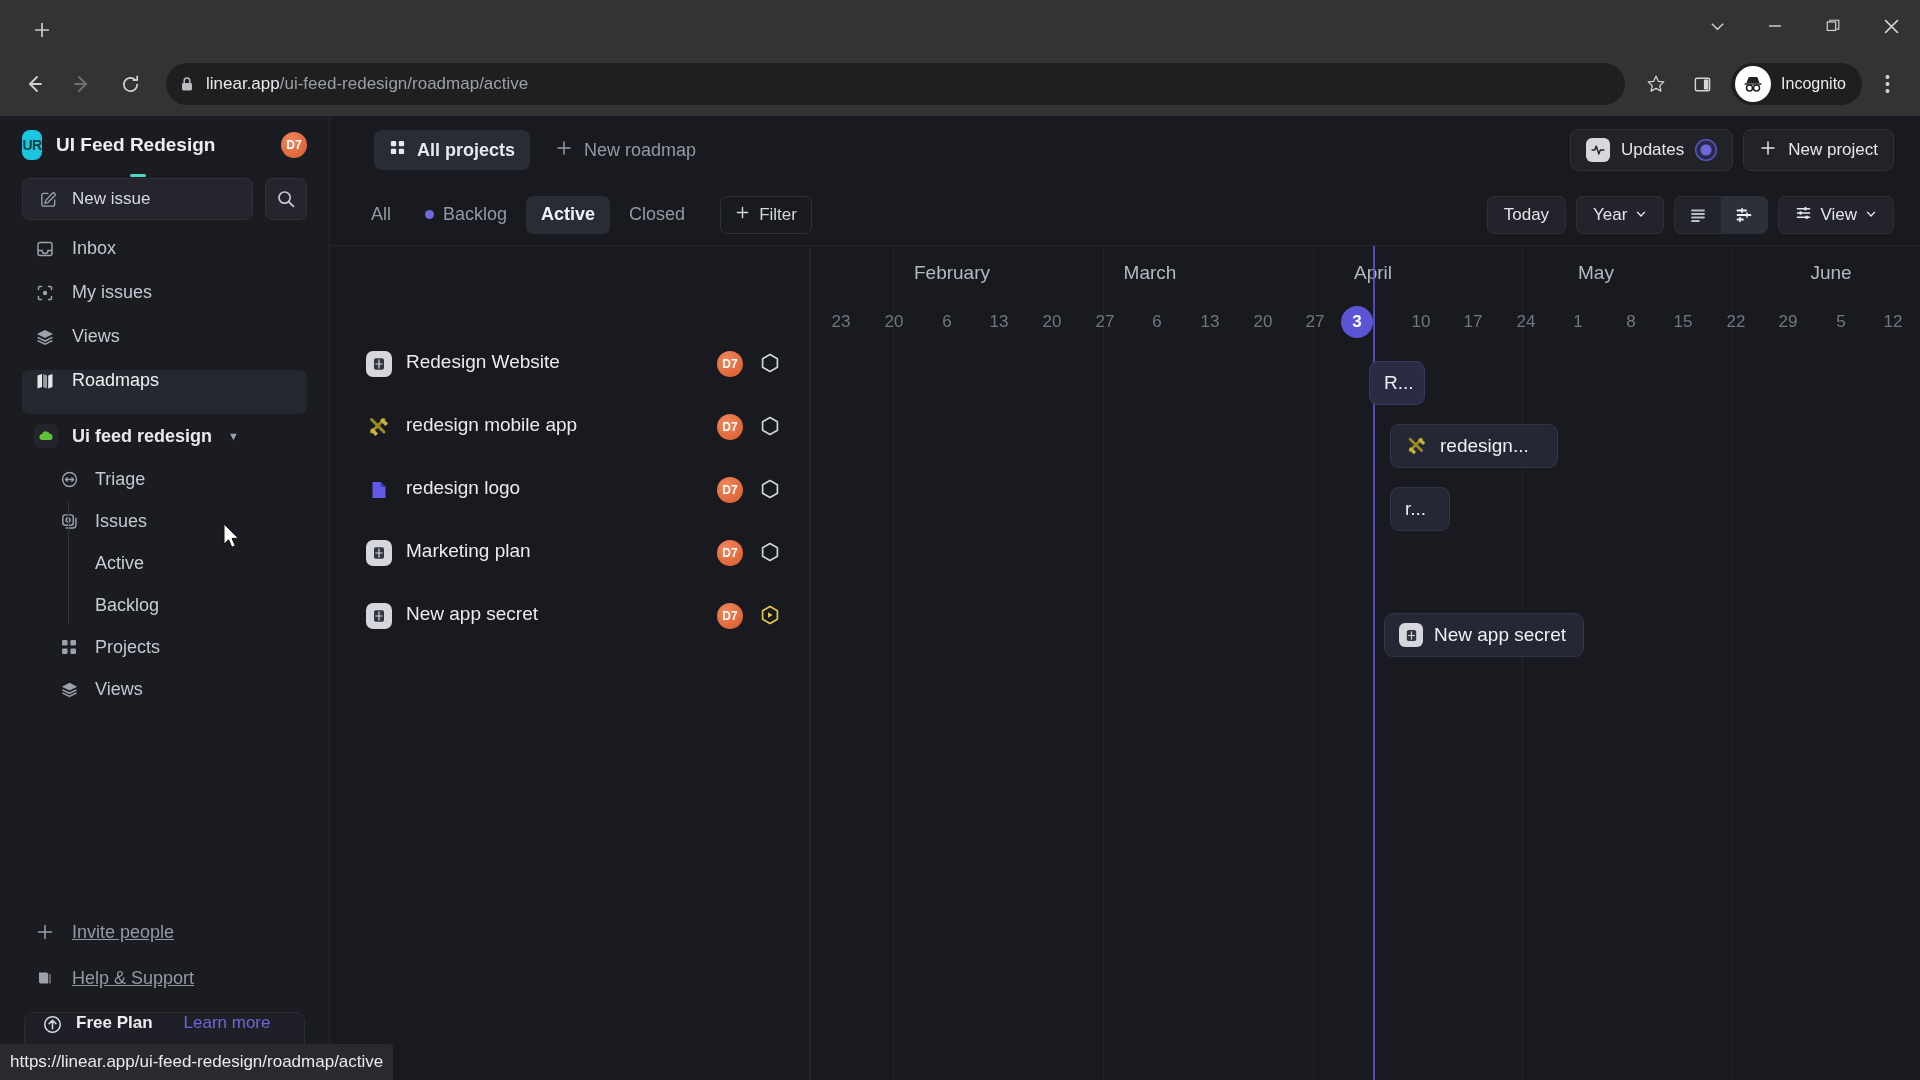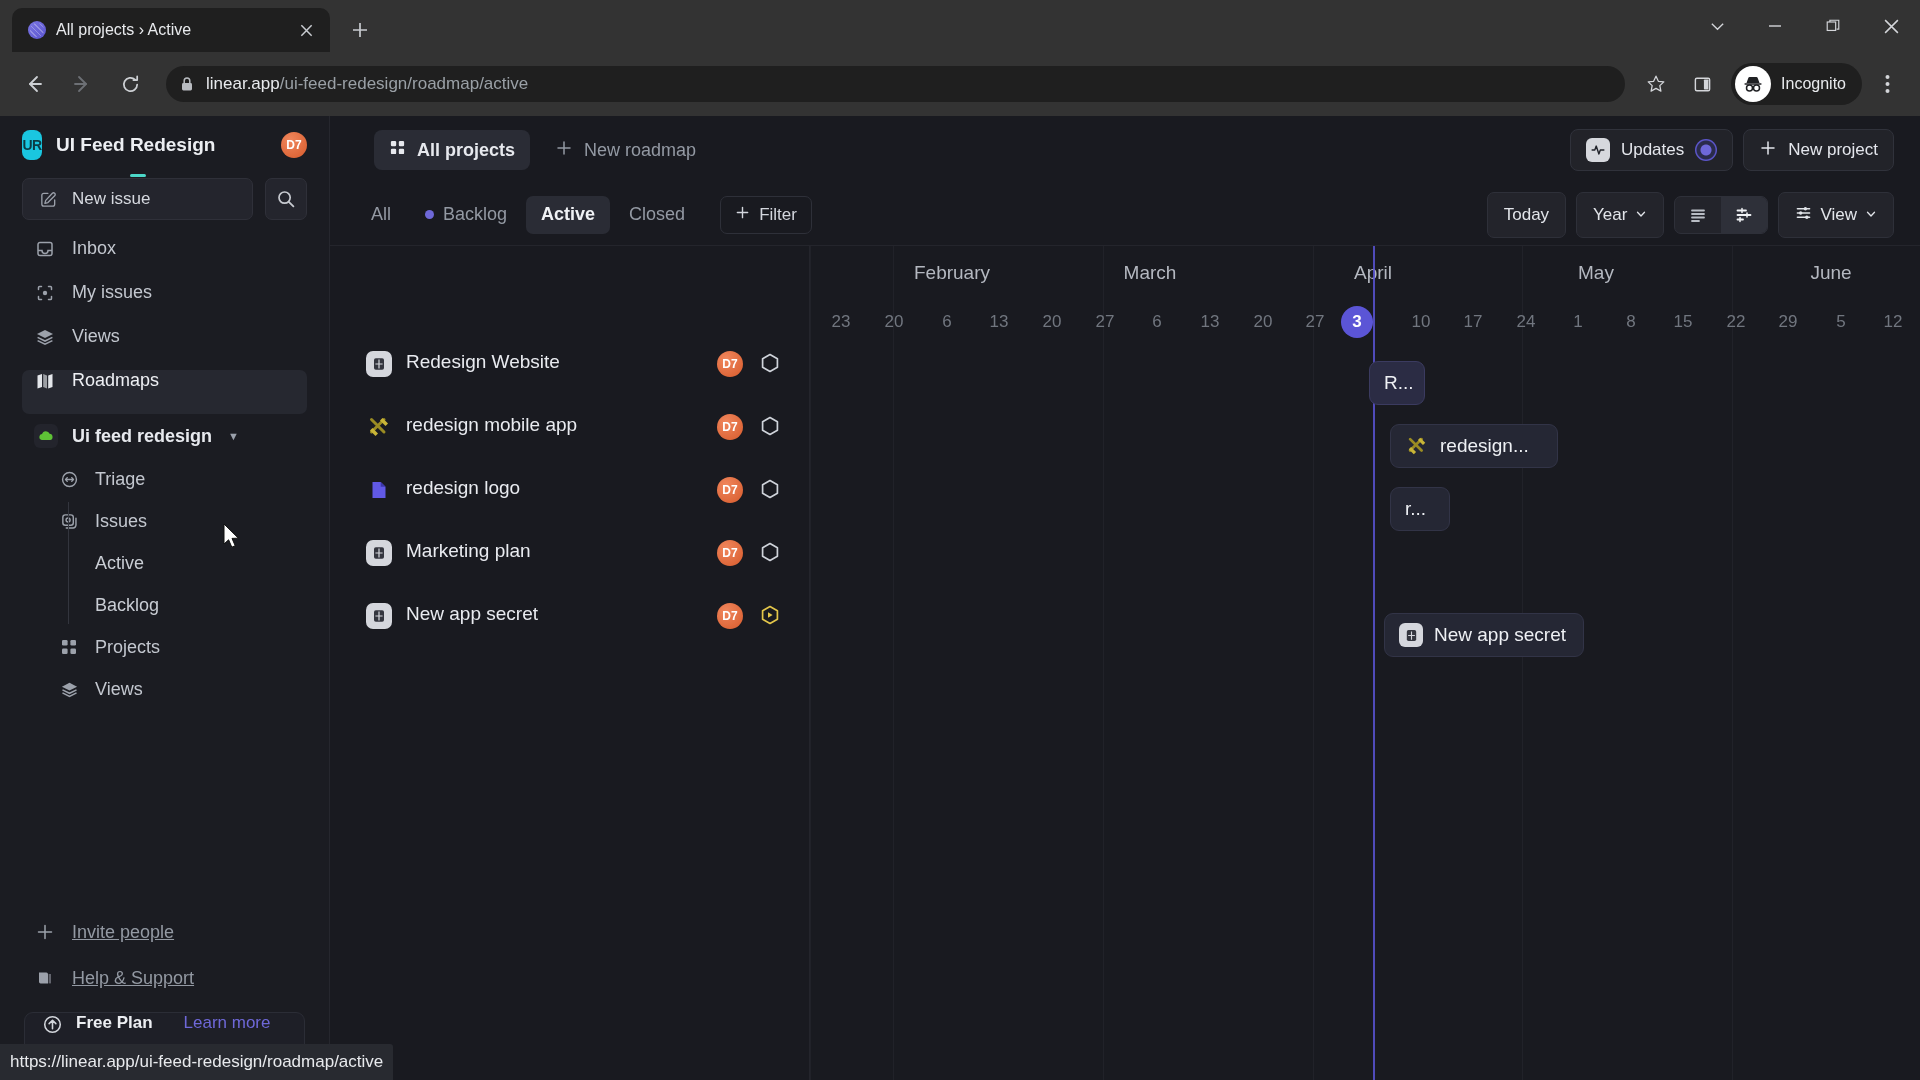--- a/index.html
+++ b/index.html
@@ -54,21 +54,21 @@
   .omnibar {
     height:64px; background:#333333; display:flex; align-items:center;
     padding:0 12px; gap:4px; flex:0 0 64px;
   }
   .nav-btn {
     width:44px; height:44px; border-radius:50%; display:flex; align-items:center;
     justify-content:center; color:#cdd0d4;
   }
   .nav-btn.disabled { color:#6d7075; }
   .urlbox {
-    flex:1; height:36px; background:#1f1f1f; border-radius:21px; margin-left:10px;
+    flex:1; height:42px; background:#1f1f1f; border-radius:21px; margin-left:10px;
     display:flex; align-items:center; padding:16px 14px; gap:12px;
   }
   .lock-icon { color:#b9bcc1; display:flex; align-items:center; }
   .url-text { font-size:17px; color:#9aa0a6; white-space:nowrap; }
   .url-text .host { color:#e8eaed; }
   .omni-right { display:flex; align-items:center; gap:4px; margin-left:6px; }
   .star-btn, .side-btn, .menu-btn {
     width:42px; height:42px; border-radius:50%; display:flex; align-items:center;
     justify-content:center; color:#d4d6da;
   }
@@ -202,21 +202,21 @@
     padding:0 15px; color:#9399a3; font-size:18px;
   }
   .ftab.active { background:#2a2c35; color:#f0f2f5; font-weight:600; }
   .ftab .dot { width:9px; height:9px; border-radius:50%; background:#6e68d8; }
   .filter-btn {
     height:38px; border:1px solid #2e3039; border-radius:7px; display:flex; align-items:center;
     gap:9px; padding:0 14px; color:#d3d6dd; font-size:17px; margin-left:16px;
   }
   .fb-right { margin-left:auto; display:flex; align-items:center; gap:10px; }
   .sm-btn {
-    height:46px; background:#23242b; border:1px solid #2e3039; border-radius:7px;
+    height:38px; background:#23242b; border:1px solid #2e3039; border-radius:7px;
     display:flex; align-items:center; gap:8px; padding:0 16px; color:#e2e5ea; font-size:17px;
   }
   .seg {
     height:38px; background:#23242b; border:1px solid #2e3039; border-radius:7px;
     display:flex; overflow:hidden;
   }
   .seg-btn { width:46px; display:flex; align-items:center; justify-content:center; color:#b9bdc5; }
   .seg-btn.on { background:#2e3039; color:#f0f2f5; }
 
   
@@ -269,29 +269,20 @@
     display:flex; align-items:center; justify-content:center;
   }
   .sq-ico.sm { width:24px; height:24px; border-radius:6px; }
 </style>
 </head>
 <body>
 
 <div class="browser">
 
   <div class="tabstrip">
-    <div class="tab">
-      <span class="tab-favicon"></span>
-      <span class="tab-title">All projects › Active</span>
-      <span class="tab-close">
-        <svg width="15" height="15" viewBox="0 0 16 16">
-            <path d="M2.5 2.5 L13.5 13.5 M13.5 2.5 L2.5 13.5" stroke="currentColor" stroke-width="1.6" fill="none"></path>
-          </svg>
-      </span>
-    </div>
     <div class="newtab">
       <svg width="18" height="18" viewBox="0 0 18 18">
           <path d="M9 2 V16 M2 9 H16" stroke="currentColor" stroke-width="1.7" fill="none"></path>
         </svg>
     </div>
     <div class="win-controls">
       <div class="win-btn">
         <svg width="17" height="17" viewBox="0 0 18 18">
             <path d="M3 6 L9 12 L15 6" stroke="currentColor" stroke-width="1.4" fill="none"></path>
           </svg>

